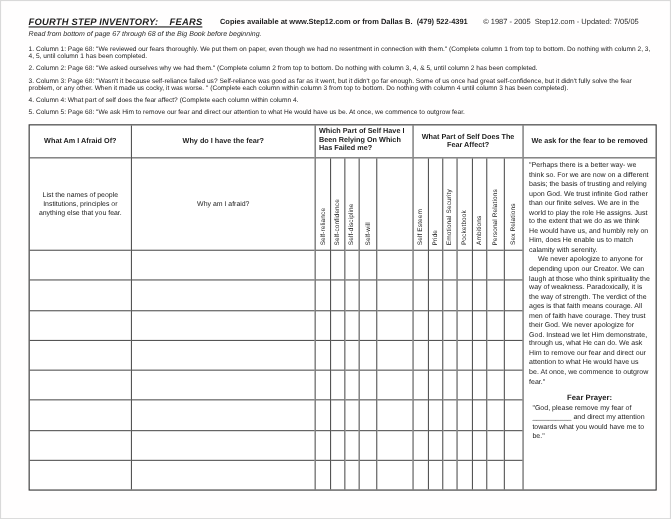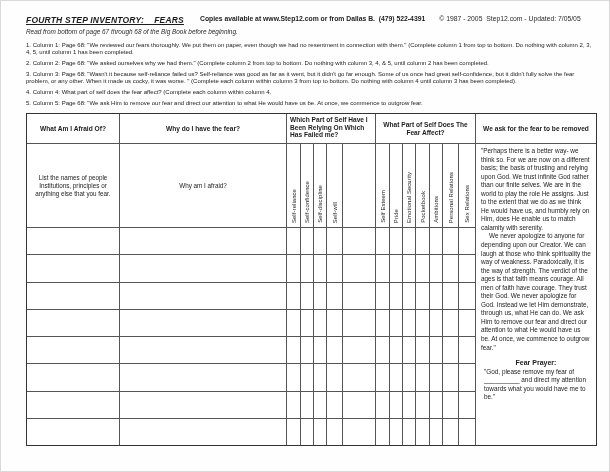--- a/index.html
+++ b/index.html
@@ -4,21 +4,21 @@
 <style>
   html,body { margin:0; padding:0; background:#fff; }
   .page {
     position:relative; width:610px; height:472px; background:#fffefe;
     font-family:"Liberation Sans", sans-serif; color:#1c1c1c;
     border:1px solid #d9d9d9; box-sizing:border-box; overflow:hidden;
   }
 
   
   .top { position:absolute; left:25px; top:14px; width:567px; }
-  .titlebar { display:flex; align-items:flex-start; }
+  .titlebar { display:flex; align-items:center; }
   .title {
     font-weight:bold; font-style:italic; text-decoration:underline;
     font-size:8.5px; white-space:pre; letter-spacing:.2px;
   }
   .copies { font-weight:bold; font-size:6.8px; margin-left:16px; white-space:pre; }
   .copyright { font-size:6.8px; margin-left:14px; white-space:pre; color:#2a2a2a; }
   .subtitle { font-style:italic; font-size:6.4px; margin-top:3px; color:#2a2a2a; }
   .instructions { margin-top:7px; }
   .instr { font-size:6px; line-height:7.3px; margin-bottom:3.6px; color:#222; }
 

